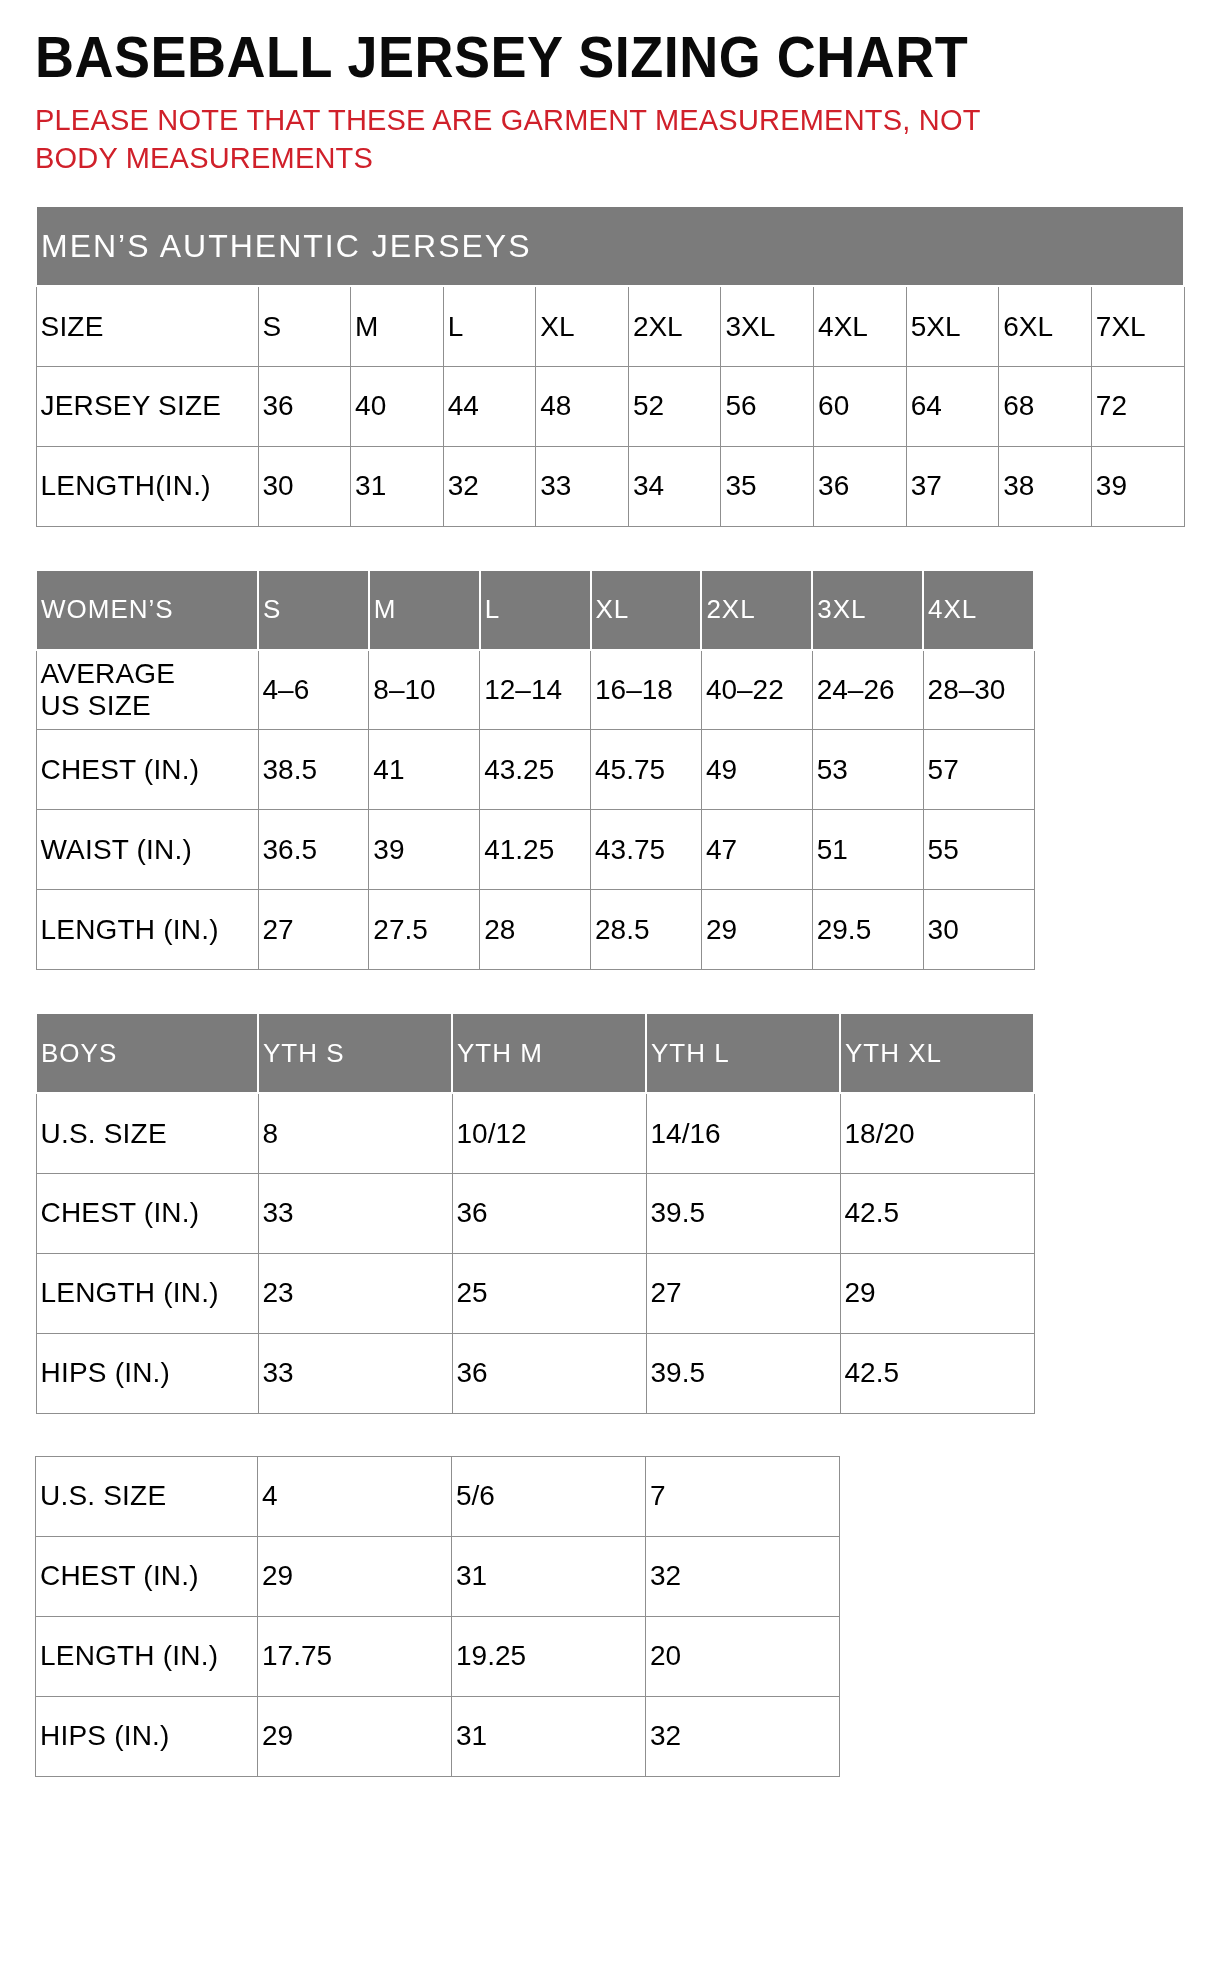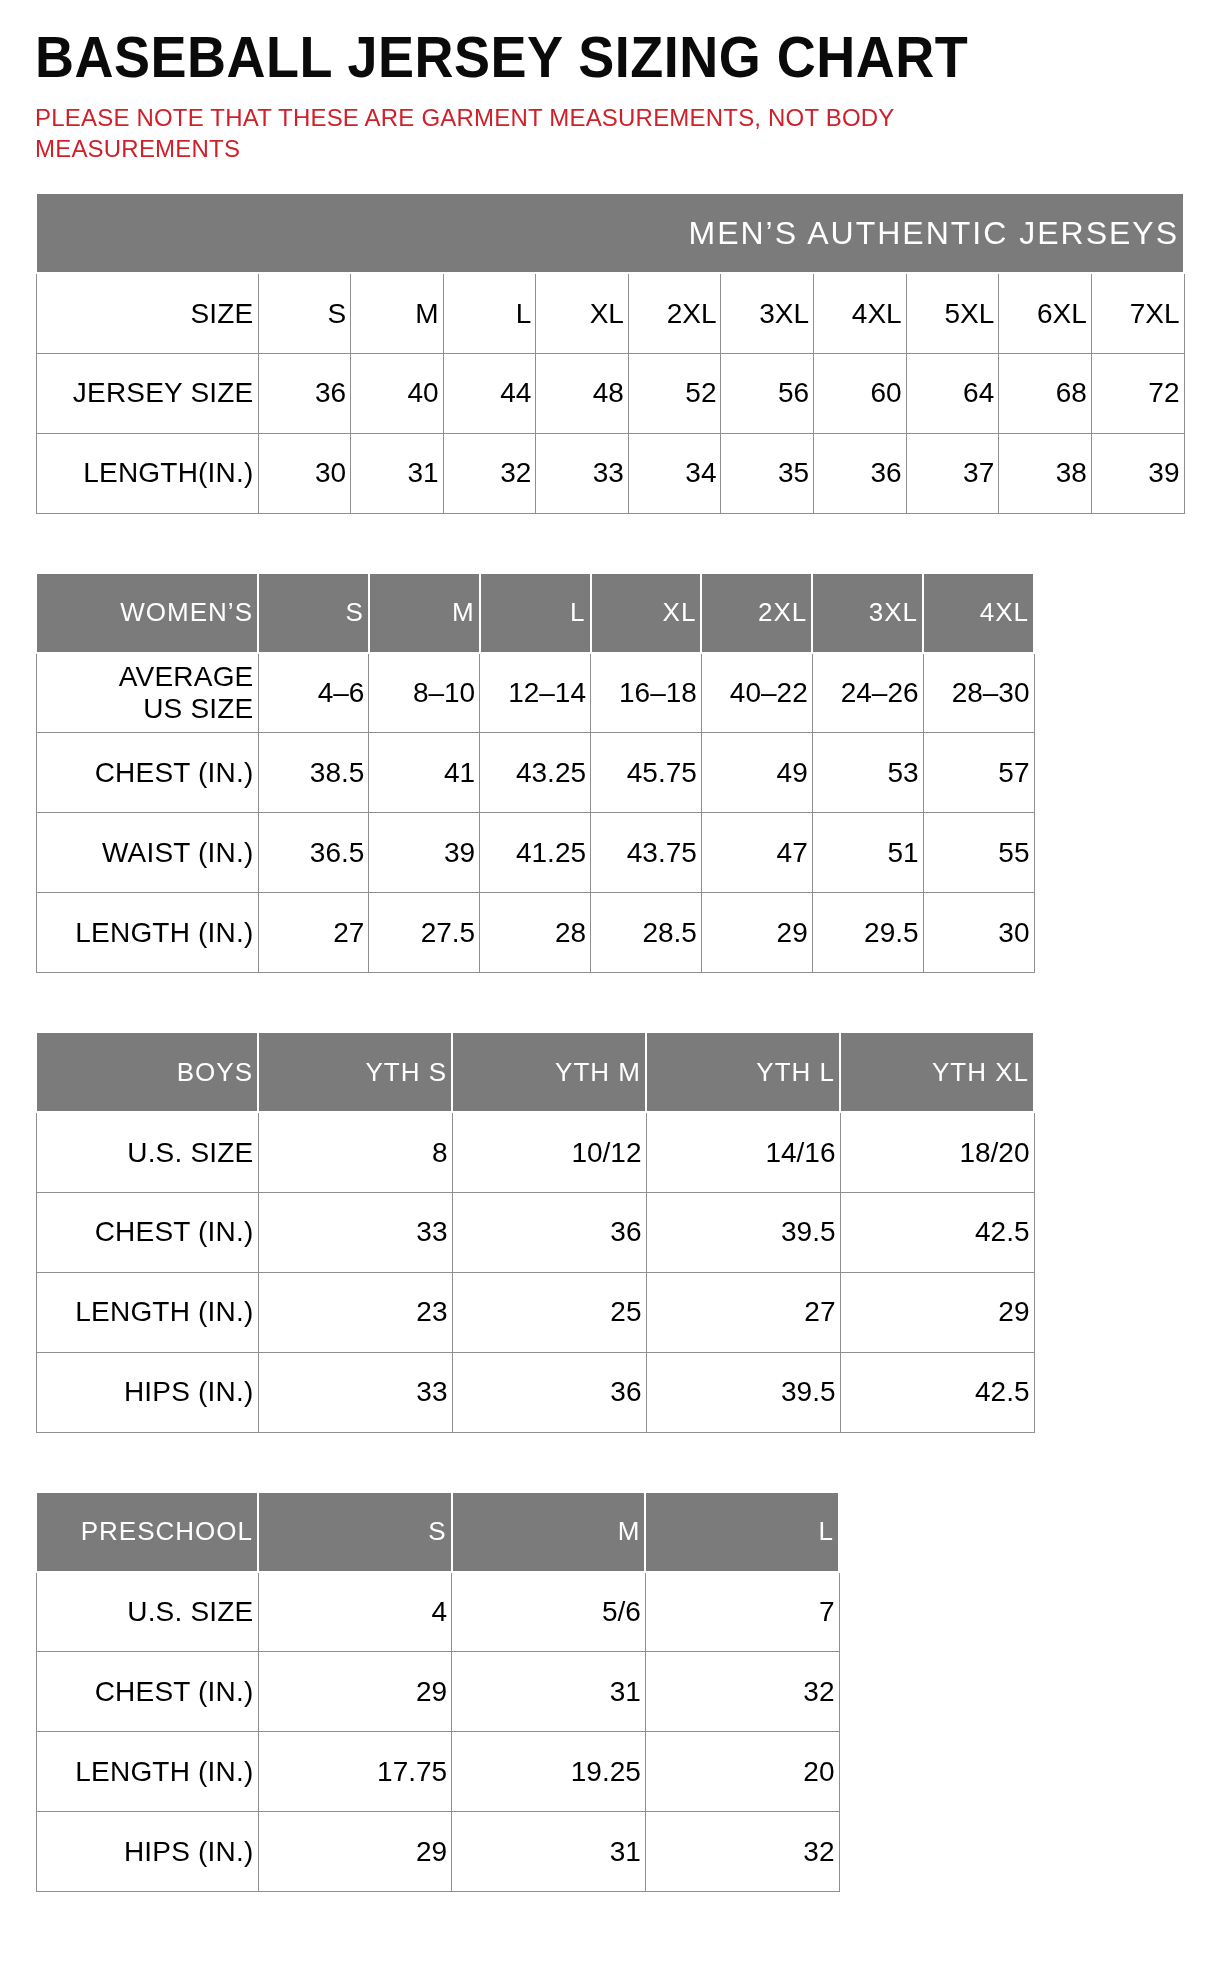--- a/index.html
+++ b/index.html
@@ -17,32 +17,32 @@
     margin: 8px 0 14px 0;
     font-size: 54px;
     font-weight: 900;
     letter-spacing: 0.5px;
     transform: scaleY(1.06);
     transform-origin: left center;
     color: #0a0a0a;
   }
   .note {
     color: #d0202a;
-    font-size: 24px;
+    font-size: 29px;
     line-height: 1.3;
     max-width: 950px;
     margin: 0 0 28px 0;
     letter-spacing: 0.2px;
   }
 
   table.tbl {
     border-collapse: collapse;
     table-layout: fixed;
-    text-align: right;
-    margin: 0 0 58px 0;
+    text-align: left;
+    margin: 0 0 42px 0;
   }
   .tbl tr { height: 80px; }
   .tbl td {
     border: 1px solid #8f8f8f;
     font-size: 28px;
     padding: 2px 4px;
     vertical-align: middle;
   }
   .tbl th {
     font-weight: normal;
@@ -253,26 +253,20 @@
     </table>
 
   <table class="tbl w-preschool">
     <colgroup>
         <col class="labelcol">
         <col>
         <col>
         <col>
       </colgroup>
     <tbody>
-        <tr>
-      <th class="ghead">PRESCHOOL</th>
-      <th class="ghead">S</th>
-      <th class="ghead">M</th>
-      <th class="ghead">L</th>
-    </tr>
     <tr>
       <td class="lbl">U.S. SIZE</td>
       <td>4</td>
       <td>5/6</td>
       <td>7</td>
     </tr>
     <tr>
       <td class="lbl">CHEST (IN.)</td>
       <td>29</td>
       <td>31</td>

